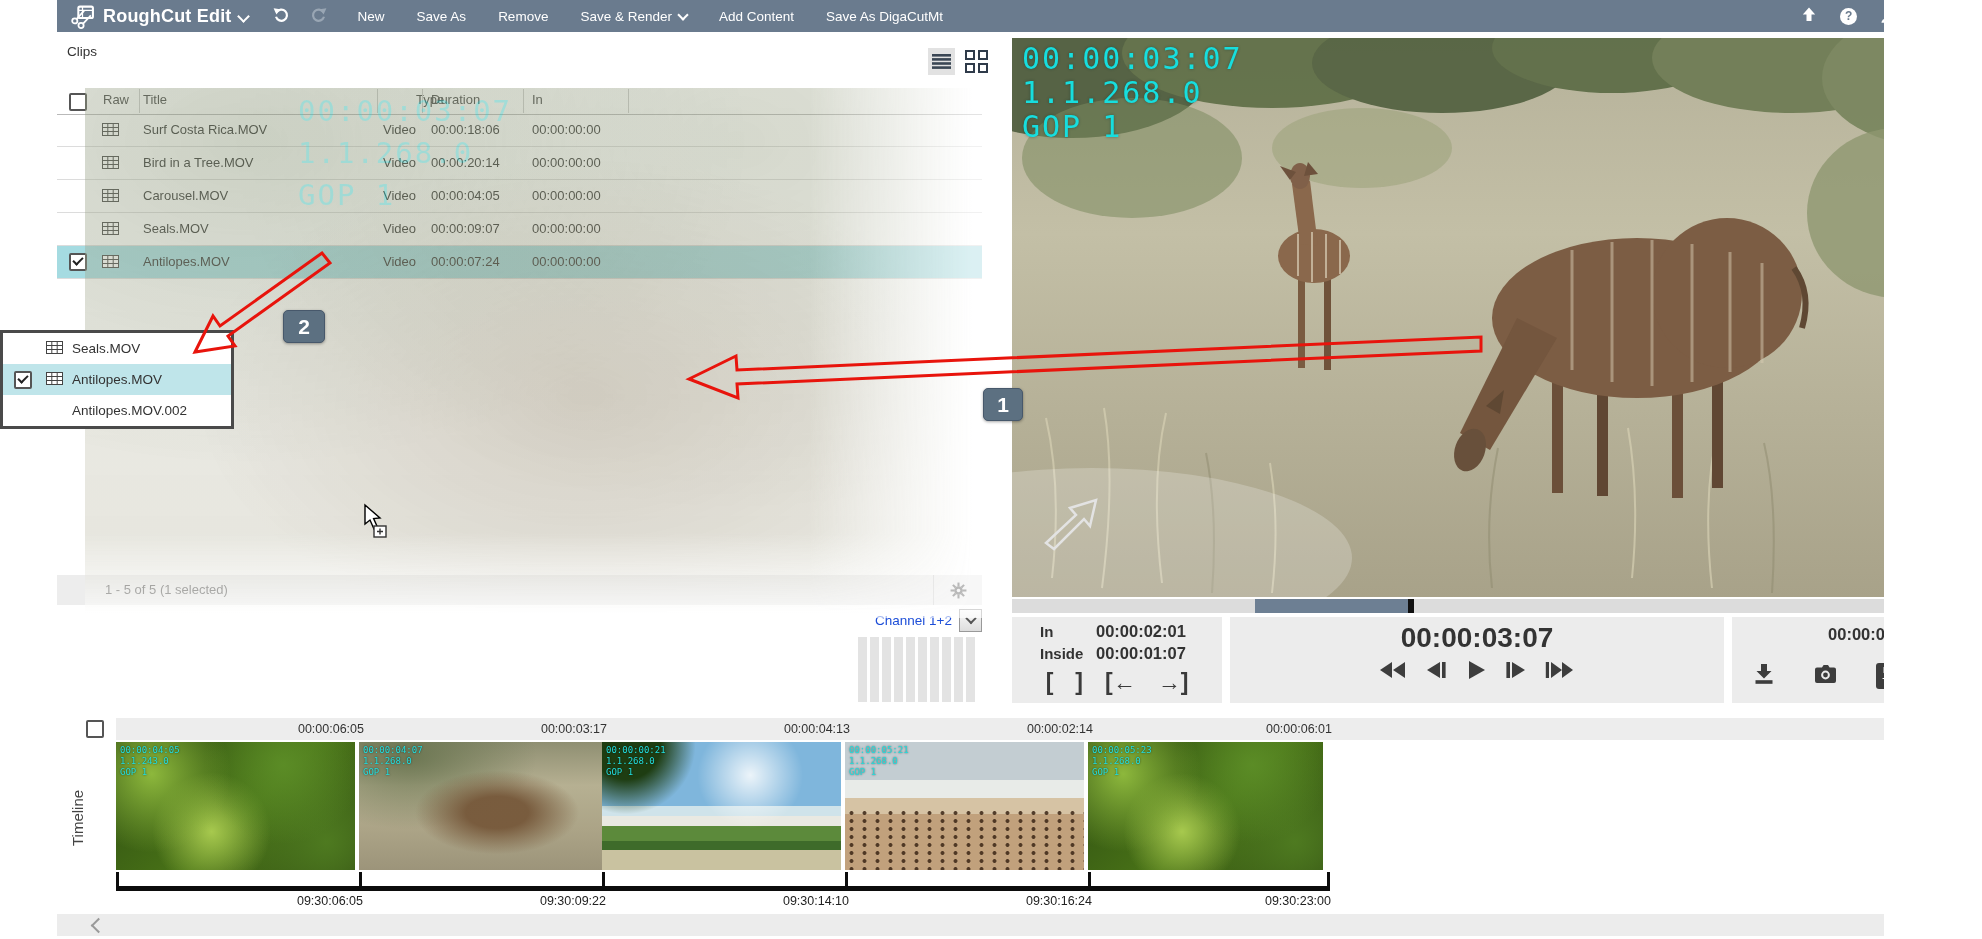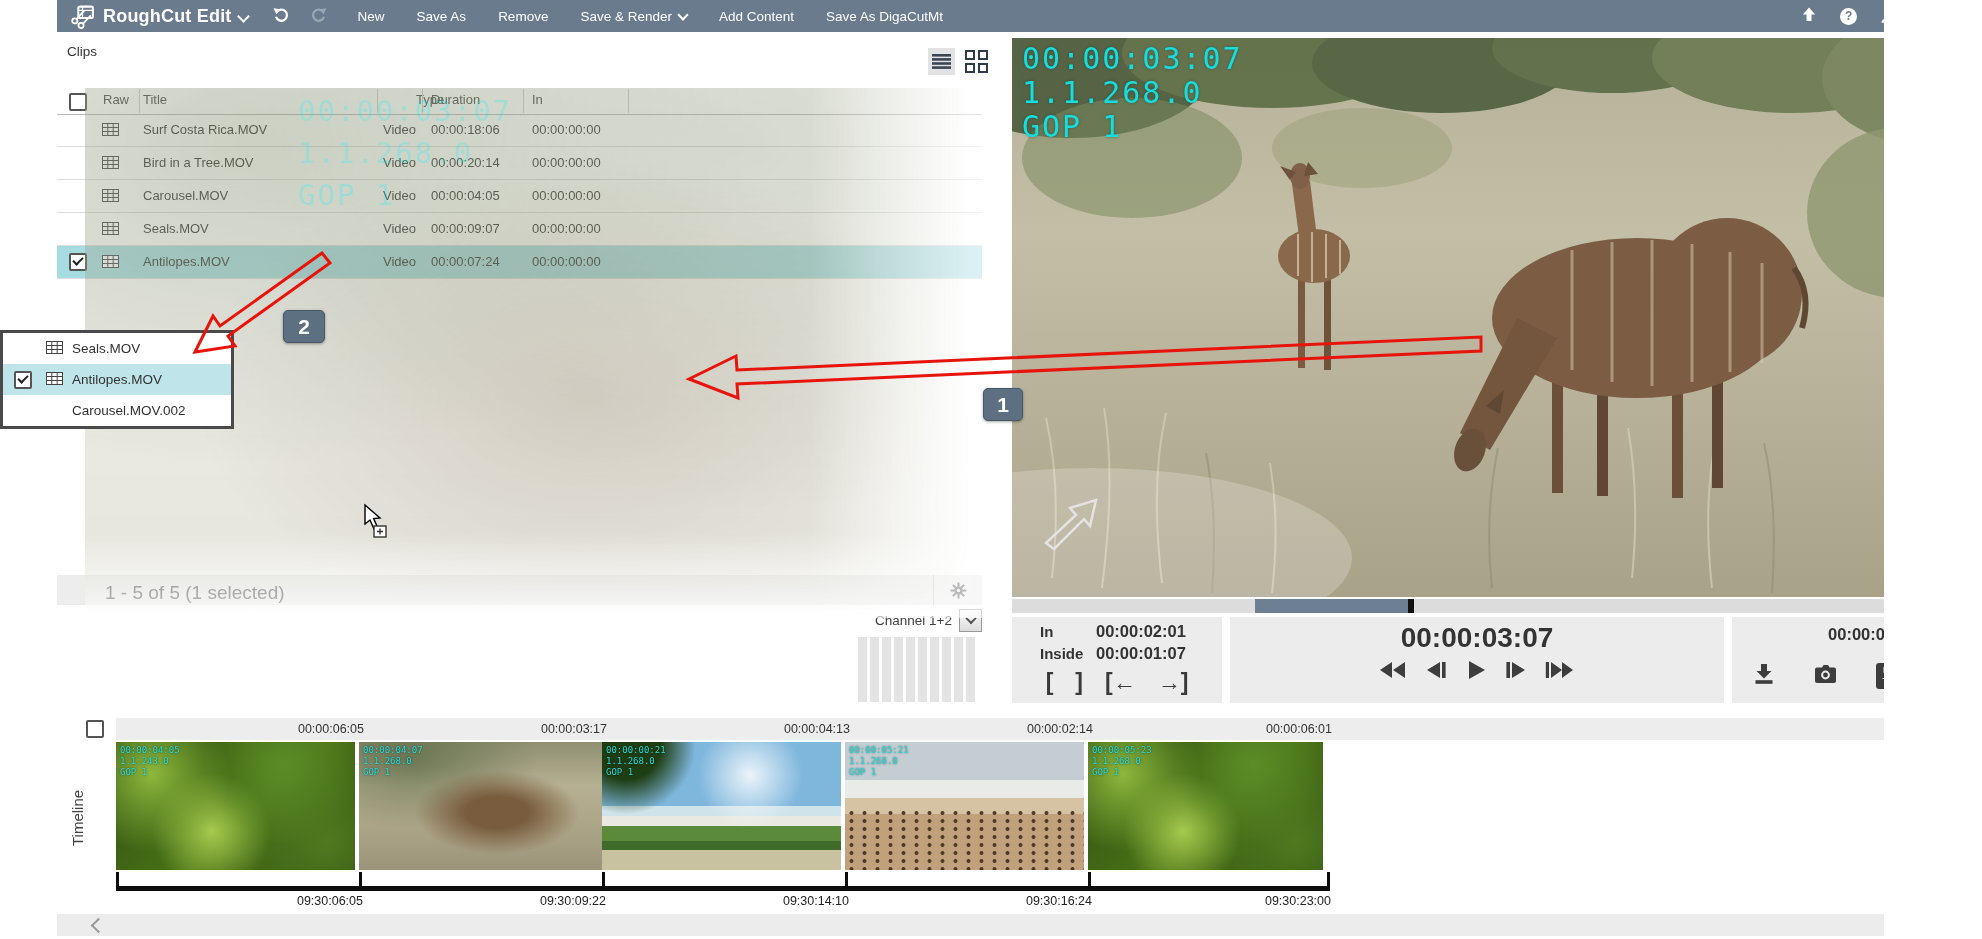--- a/index.html
+++ b/index.html
@@ -57,26 +57,26 @@
     background:
       linear-gradient(to right, rgba(255,255,255,0) 80%, #fff 98%),
       linear-gradient(to bottom, rgba(255,255,255,0) 84%, #fff 99%),
       radial-gradient(ellipse at 55% 58%, rgba(118,93,64,.35) 0%, rgba(118,93,64,0) 55%),
       radial-gradient(ellipse at 18% 10%, rgba(88,108,70,.40), rgba(88,108,70,0) 48%),
       radial-gradient(ellipse at 72% 10%, rgba(100,115,75,.30), rgba(100,115,75,0) 55%),
       linear-gradient(to bottom, rgba(197,199,181,.55), rgba(186,184,163,.60));}
   #ghost .ghost-tc{position:absolute;left:213px;top:2px;font-size:29px;line-height:42px;
     color:rgba(35,205,205,.55);white-space:pre;letter-spacing:2px;}
 
-  #status-bar{left:57px;top:575px;width:925px;height:30px;background:#ededed;font-size:19px;color:#555;}
+  #status-bar{left:57px;top:575px;width:925px;height:30px;background:#ededed;font-size:13px;color:#555;}
   #status-bar .txt{position:absolute;left:48px;top:7px;}
   #status-gear{position:absolute;right:0;top:0;width:48px;height:30px;border-left:1px solid #ccc;
                display:flex;align-items:center;justify-content:center;cursor:pointer;}
   #channel-row{left:57px;top:608px;width:925px;height:24px;display:flex;justify-content:flex-end;
-               align-items:center;gap:7px;font-size:13.5px;color:#404040;}
+               align-items:center;gap:7px;font-size:13.5px;color:#1d4ed8;}
   .mini-select{width:21px;height:21px;background:linear-gradient(#fafafa,#ddd);border:1px solid #999;
                display:flex;align-items:center;justify-content:center;cursor:pointer;color:#555;}
   .mini-select .chev{margin-left:0;width:6px;height:6px;vertical-align:0;transform:rotate(45deg) translate(-1px,-1px);}
   #meter{left:858px;top:637px;display:flex;gap:3px;}
   .meter-bar{width:9px;height:65px;background:#e3e3e3;}
 
   
   #context-menu{left:0;top:330px;width:228px;background:#fff;border:3px solid #4a4a4a;z-index:20;}
   .menu-item{position:relative;height:31px;font-size:13.5px;display:flex;align-items:center;cursor:pointer;}
   .menu-item.selected{background:#bfe5ea;}
@@ -401,21 +401,21 @@
     <span class="mlabel">Antilopes.MOV</span>
   </div>
         <div class="menu-item">
     <span class="cb invisible"></span>
     <span class="raw-ic invisible">
       <svg width="17" height="13" viewBox="0 0 17 13">
               <rect x="0.5" y="0.5" width="16" height="12" fill="#fff" stroke="#444"></rect>
               <path d="M0.5,4.5 H16.5 M0.5,8.5 H16.5 M5.8,0.5 V12.5 M11.2,0.5 V12.5" stroke="#444" fill="none"></path>
             </svg>
     </span>
-    <span class="mlabel">Carousel.MOV.002</span>
+    <span class="mlabel">Antilopes.MOV.002</span>
   </div>
       </div>
   </div>
 
   
   <div id="video-area" class="abs">
     <svg width="970" height="559" viewBox="0 0 970 559">
       <defs>
         <linearGradient id="g-grass" x1="0" y1="0" x2="0" y2="1">
           <stop offset="0" stop-color="#b6b29a"></stop>

